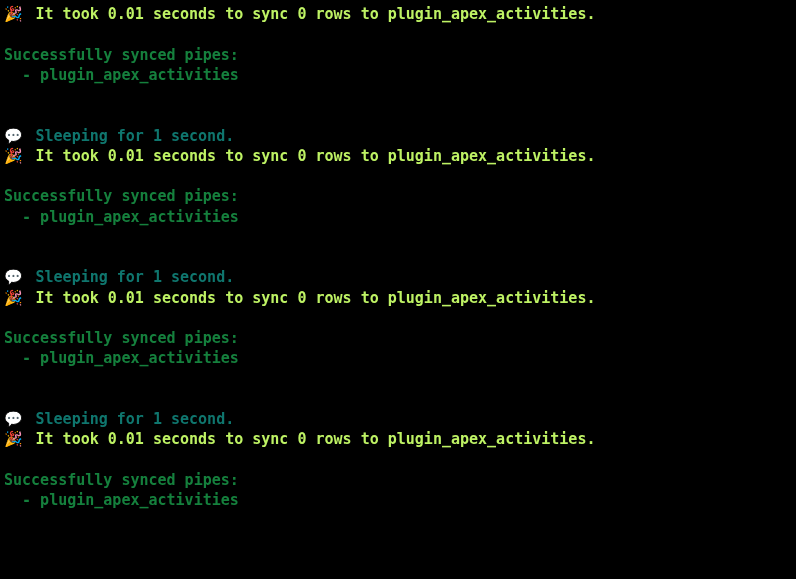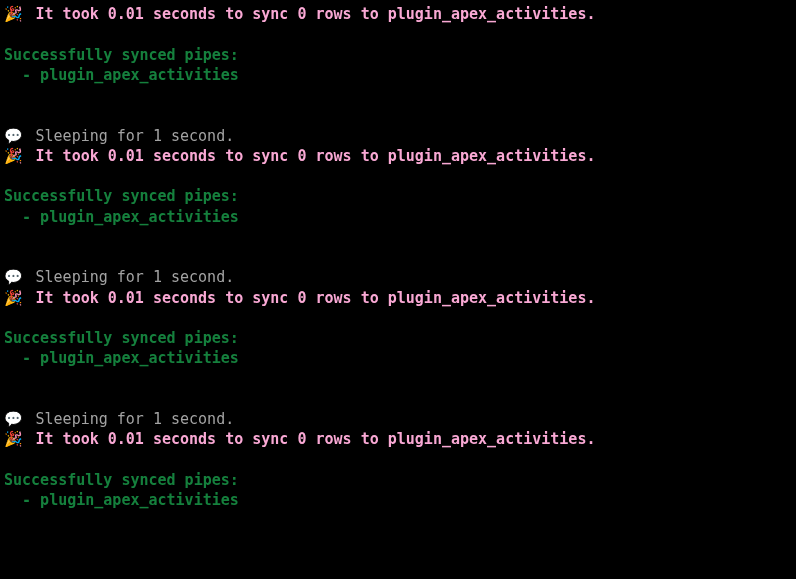--- a/index.html
+++ b/index.html
@@ -13,26 +13,26 @@
       width: 788px;
       height: 571px;
       overflow: hidden;
       font-weight: bold;
     }
     .line {
       white-space: pre;
       min-height: 1.35em;
     }
     .green {
-      color: #f9a8d4;
+      color: #bef264;
       font-weight: bold;
     }
     .purple {
-      color: #a3a3a3;
-      font-weight: normal;
+      color: #0f766e;
+      font-weight: bold;
     }
     .white {
       color: #15803d;
     }
     .emoji {
       display: inline-block;
       width: 1.5em;
       text-align: left;
     }
     .block {

